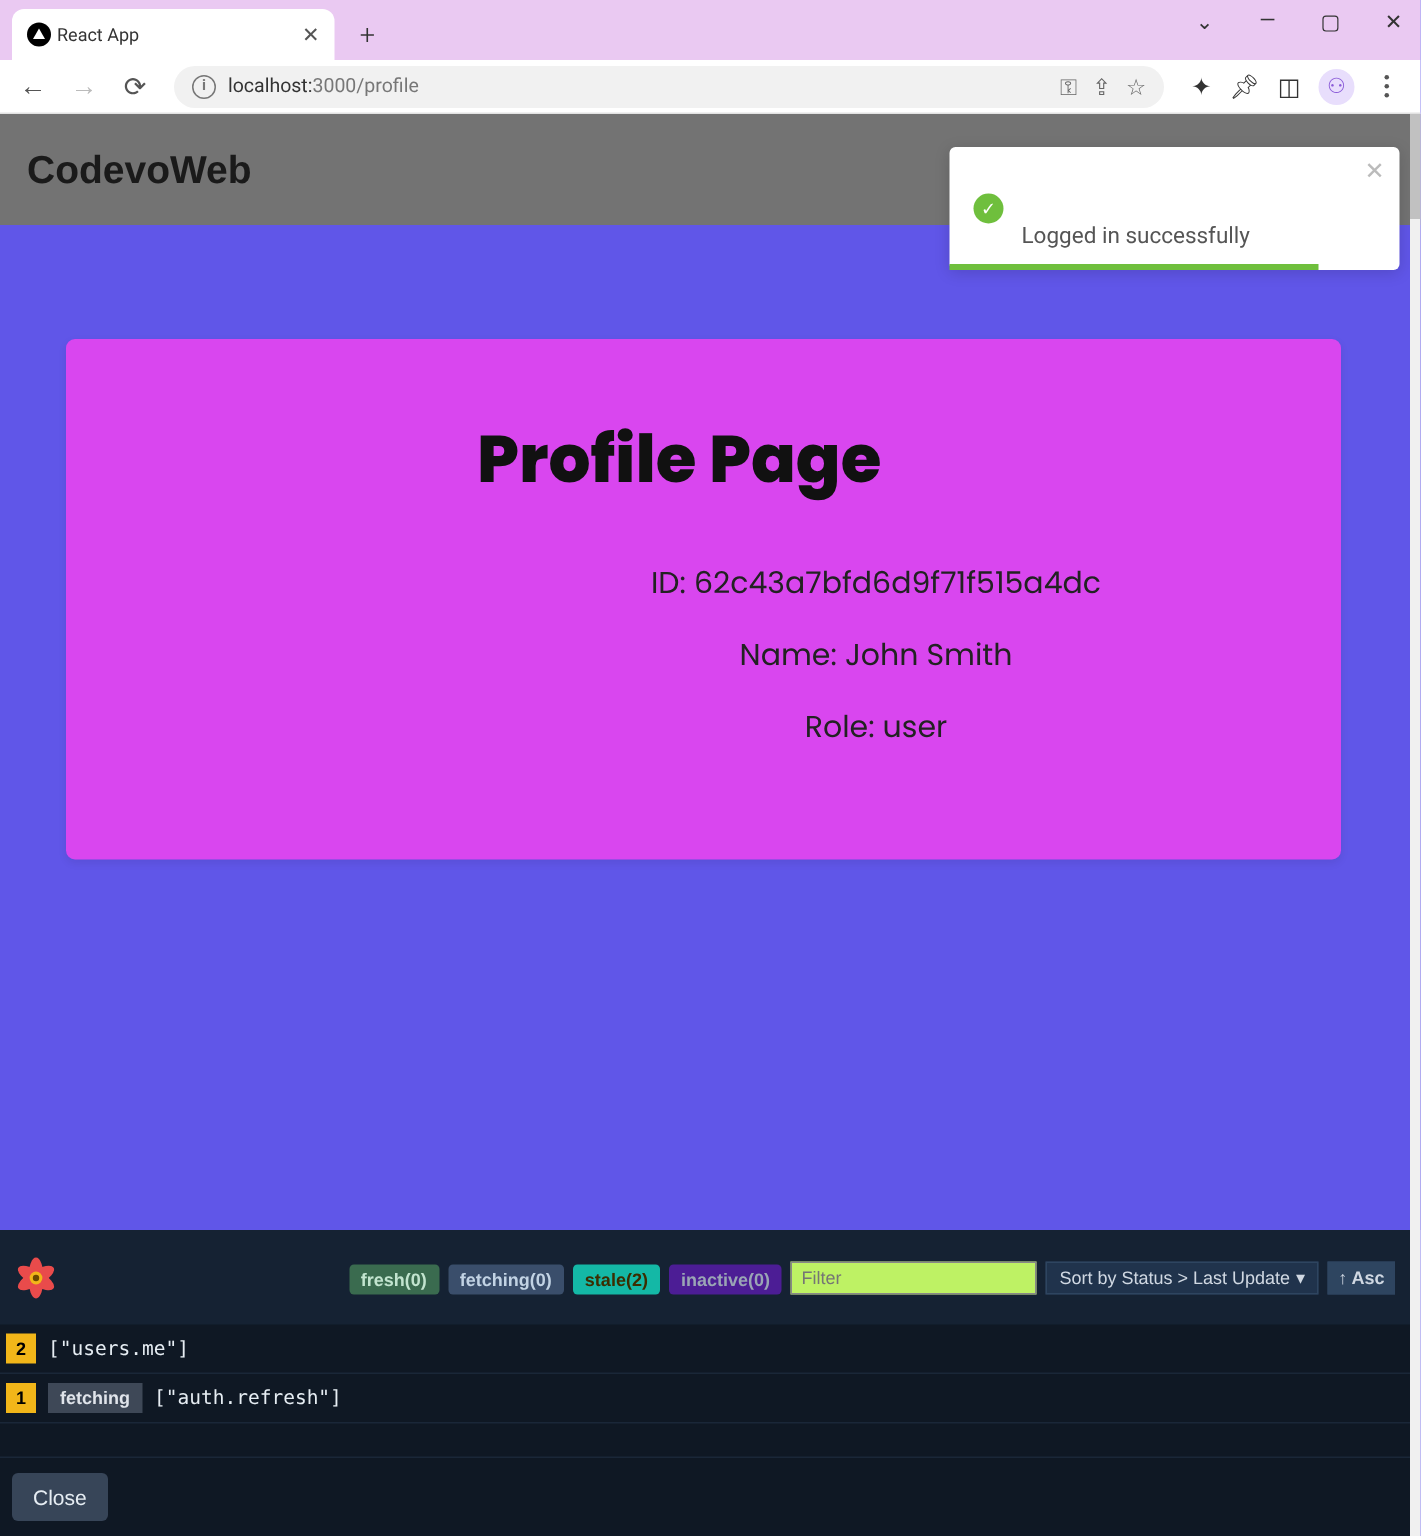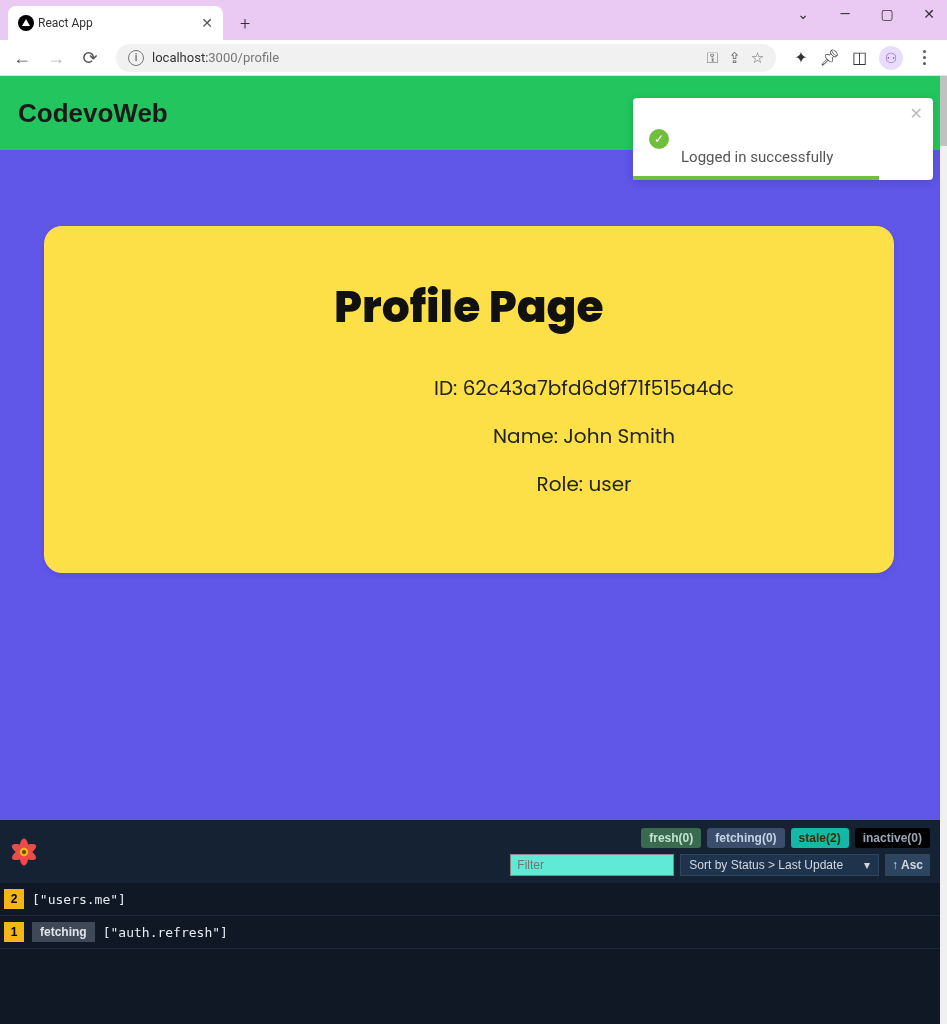--- a/index.html
+++ b/index.html
@@ -105,21 +105,21 @@
     color: #8a5bd8; font-size: 14px;
   }
   .menu-dots {
     width: 18px; display: flex; flex-direction: column; gap: 3px; align-items: center;
   }
   .menu-dots span { width: 3px; height: 3px; background: #555; border-radius: 50%; }
 
   
   .app-header {
     height: 74px;
-    background: #22c55e;
+    background: #737373;
     display: flex;
     align-items: center;
     padding: 0 18px;
     position: relative;
   }
   .brand {
     font-size: 26px; font-weight: 800; color: #1a1a1a;
     font-family: "Segoe UI", Arial, sans-serif;
   }
 
@@ -148,24 +148,24 @@
     background: #6fbf3d;
   }
 
   
   .hero {
     background: #6056e8;
     min-height: 670px;
     padding: 76px 44px 44px;
   }
   .card {
-    background: #fde047;
-    border-radius: 18px;
+    background: #d946ef;
+    border-radius: 6px;
     box-shadow: 0 2px 6px rgba(0,0,0,0.08);
-    padding: 48px 60px 56px;
+    padding: 48px 44px 56px;
     max-width: 850px;
     min-height: 300px;
   }
   .card h1 {
     font-family: "Poppins","Segoe UI",Arial,sans-serif;
     font-size: 44px; font-weight: 800; color: #111;
     margin-left: 230px;
     margin-bottom: 34px;
   }
   .card p {
@@ -194,41 +194,41 @@
     align-items: center;
     padding: 0 10px 0 4px;
     gap: 10px;
   }
   .rq-logo {
     width: 40px; height: 40px;
     display: flex; align-items: center; justify-content: center;
   }
   .dev-top-right {
     margin-left: auto;
-    display: flex; flex-direction: column; gap: 6px; align-items: flex-end;
+    display: flex; flex-direction: row; gap: 6px; align-items: flex-end;
   }
   .status-pills { display: flex; gap: 6px; }
   .pill {
     padding: 3px 8px; border-radius: 3px; font-size: 12px; font-weight: 600;
     font-family: Arial,sans-serif;
   }
   .pill.fresh { background: #3a6b4f; color: #c2e4cf; }
   .pill.fetching { background: #3a4e6b; color: #c2d3e4; }
   .pill.stale { background: #14b8a6; color: #3b2d00; }
-  .pill.inactive { background: #000000; color: #9aa5b5; }
+  .pill.inactive { background: #4c1d95; color: #9aa5b5; }
   .dev-controls { display: flex; gap: 6px; }
   .filter-input {
     width: 164px; height: 22px; font-size: 12px; padding: 2px 6px;
-    border: 1px solid #888; background: #5eead4; color: #666;
+    border: 1px solid #888; background: #bef264; color: #666;
     font-family: Arial,sans-serif;
   }
   .sort-btn, .asc-btn {
     background: #20334c; color: #d0d8e2; border: 1px solid #2e4560;
     font-size: 12px; padding: 2px 8px; height: 22px;
-    font-family: Arial,sans-serif; display: flex; align-items: center; gap: 21px;
+    font-family: Arial,sans-serif; display: flex; align-items: center; gap: 4px;
   }
   .asc-btn { background: #2e4560; padding: 2px 6px; font-weight: 600;}
 
   .query-list { flex: 1; }
   .query-row {
     display: flex; align-items: center; gap: 8px;
     padding: 6px 4px;
     border-bottom: 1px solid #1a2738;
   }
   .count-badge {
@@ -374,13 +374,16 @@
       <span class="count-badge">2</span>
       <span class="query-key">["users.me"]</span>
     </div>
     <div class="query-row">
       <span class="count-badge">1</span>
       <span class="disabled-badge">fetching</span>
       <span class="query-key">["auth.refresh"]</span>
     </div>
   </div>
 
+  <div class="dev-bottom">
+    <button class="close-btn">Close</button>
+  </div>
 </div>
 
 </body></html>

